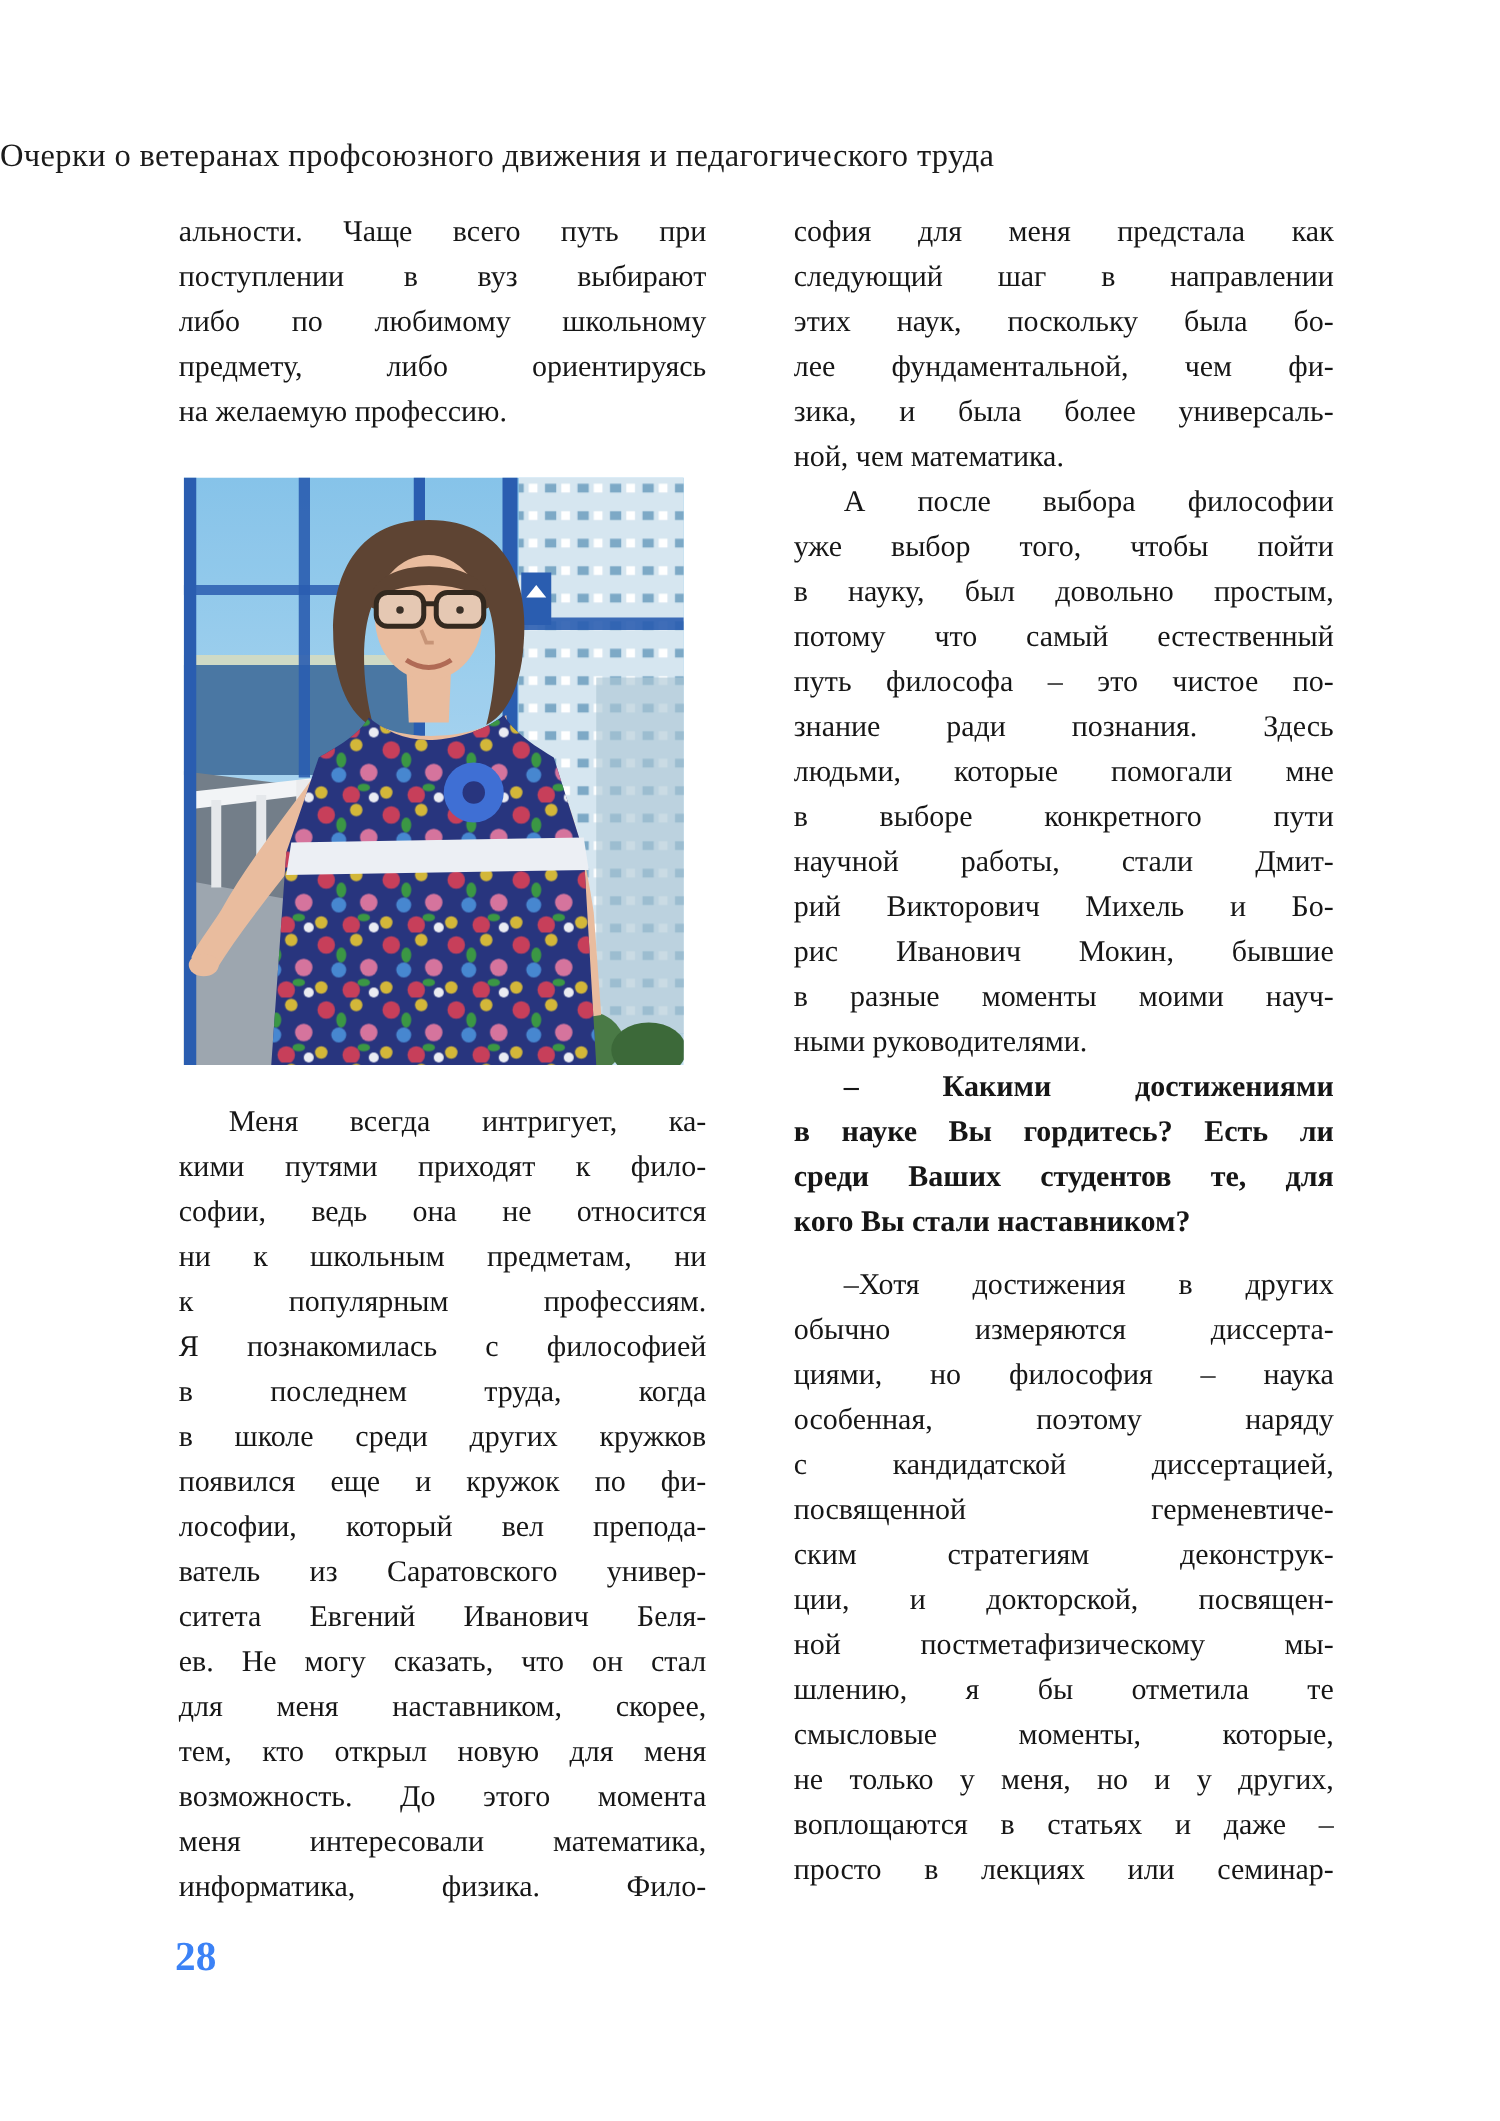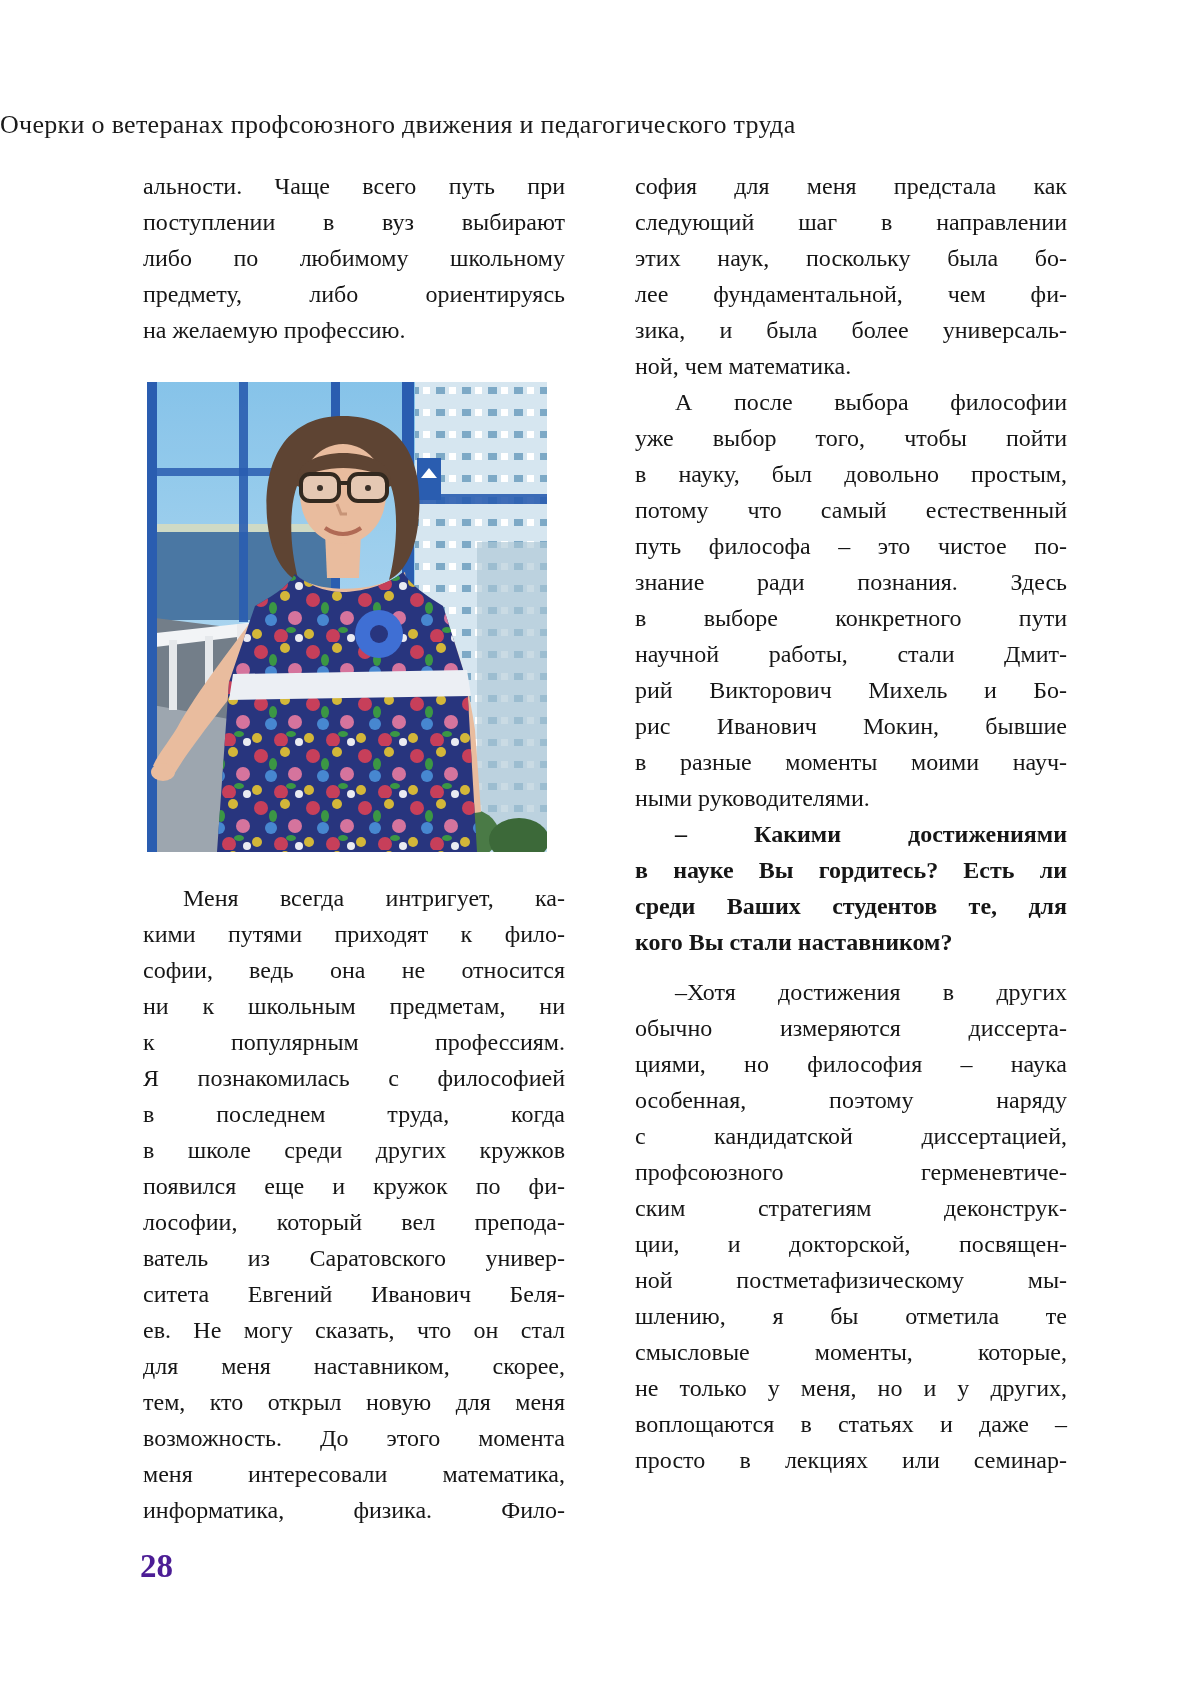--- a/index.html
+++ b/index.html
@@ -19,21 +19,21 @@
     height:36px;line-height:36px;font-size:24px;
     text-align:justify;text-align-last:justify;
   }
   .line.last{text-align-last:left;}
   .block.indent .line:first-child{text-indent:40px;}
   .block-q{font-weight:bold;}
   .col-right .block:nth-child(3){}
   .col-right .block:nth-child(4){margin-top:14px;}
   .block-photo{margin:34px 0 28px 4px;padding:0;}
   .photo{width:400px;height:470px;display:block;}
-  .pagenum{position:absolute;left:140px;top:1548px;font-size:33px;font-weight:bold;color:#4c1d95;}
+  .pagenum{position:absolute;left:140px;top:1548px;font-size:33px;font-weight:bold;color:#3b82f6;}
 </style>
 </head>
 <body>
 
 <div class="page">
   <div class="header">Очерки о ветеранах профсоюзного движения и педагогического труда</div>
   <div class="col col-left">
       <div class="block block-p">
         <div class="line">альности. Чаще всего путь при</div>
         <div class="line">поступлении в вуз выбирают</div>
@@ -153,40 +153,41 @@
         <div class="line">зика, и была более универсаль-</div>
         <div class="line last">ной, чем математика.</div>
       </div>
       <div class="block block-p indent">
         <div class="line">А после выбора философии</div>
         <div class="line">уже выбор того, чтобы пойти</div>
         <div class="line">в науку, был довольно простым,</div>
         <div class="line">потому что самый естественный</div>
         <div class="line">путь философа – это чистое по-</div>
         <div class="line">знание ради познания. Здесь</div>
+        <div class="line">людьми, которые помогали мне</div>
         <div class="line">в выборе конкретного пути</div>
         <div class="line">научной работы, стали Дмит-</div>
         <div class="line">рий Викторович Михель и Бо-</div>
         <div class="line">рис Иванович Мокин, бывшие</div>
         <div class="line">в разные моменты моими науч-</div>
         <div class="line last">ными руководителями.</div>
       </div>
       <div class="block block-q indent">
         <div class="line">– Какими достижениями</div>
         <div class="line">в науке Вы гордитесь? Есть ли</div>
         <div class="line">среди Ваших студентов те, для</div>
         <div class="line last">кого Вы стали наставником?</div>
       </div>
       <div class="block block-p indent">
         <div class="line">–Хотя достижения в других</div>
         <div class="line">обычно измеряются диссерта-</div>
         <div class="line">циями, но философия – наука</div>
         <div class="line">особенная, поэтому наряду</div>
         <div class="line">с кандидатской диссертацией,</div>
-        <div class="line">профсоюзного герменевтиче-</div>
+        <div class="line">посвященной герменевтиче-</div>
         <div class="line">ским стратегиям деконструк-</div>
         <div class="line">ции, и докторской, посвящен-</div>
         <div class="line">ной постметафизическому мы-</div>
         <div class="line">шлению, я бы отметила те</div>
         <div class="line">смысловые моменты, которые,</div>
         <div class="line">не только у меня, но и у других,</div>
         <div class="line">воплощаются в статьях и даже –</div>
         <div class="line">просто в лекциях или семинар-</div>
       </div>
     </div>

